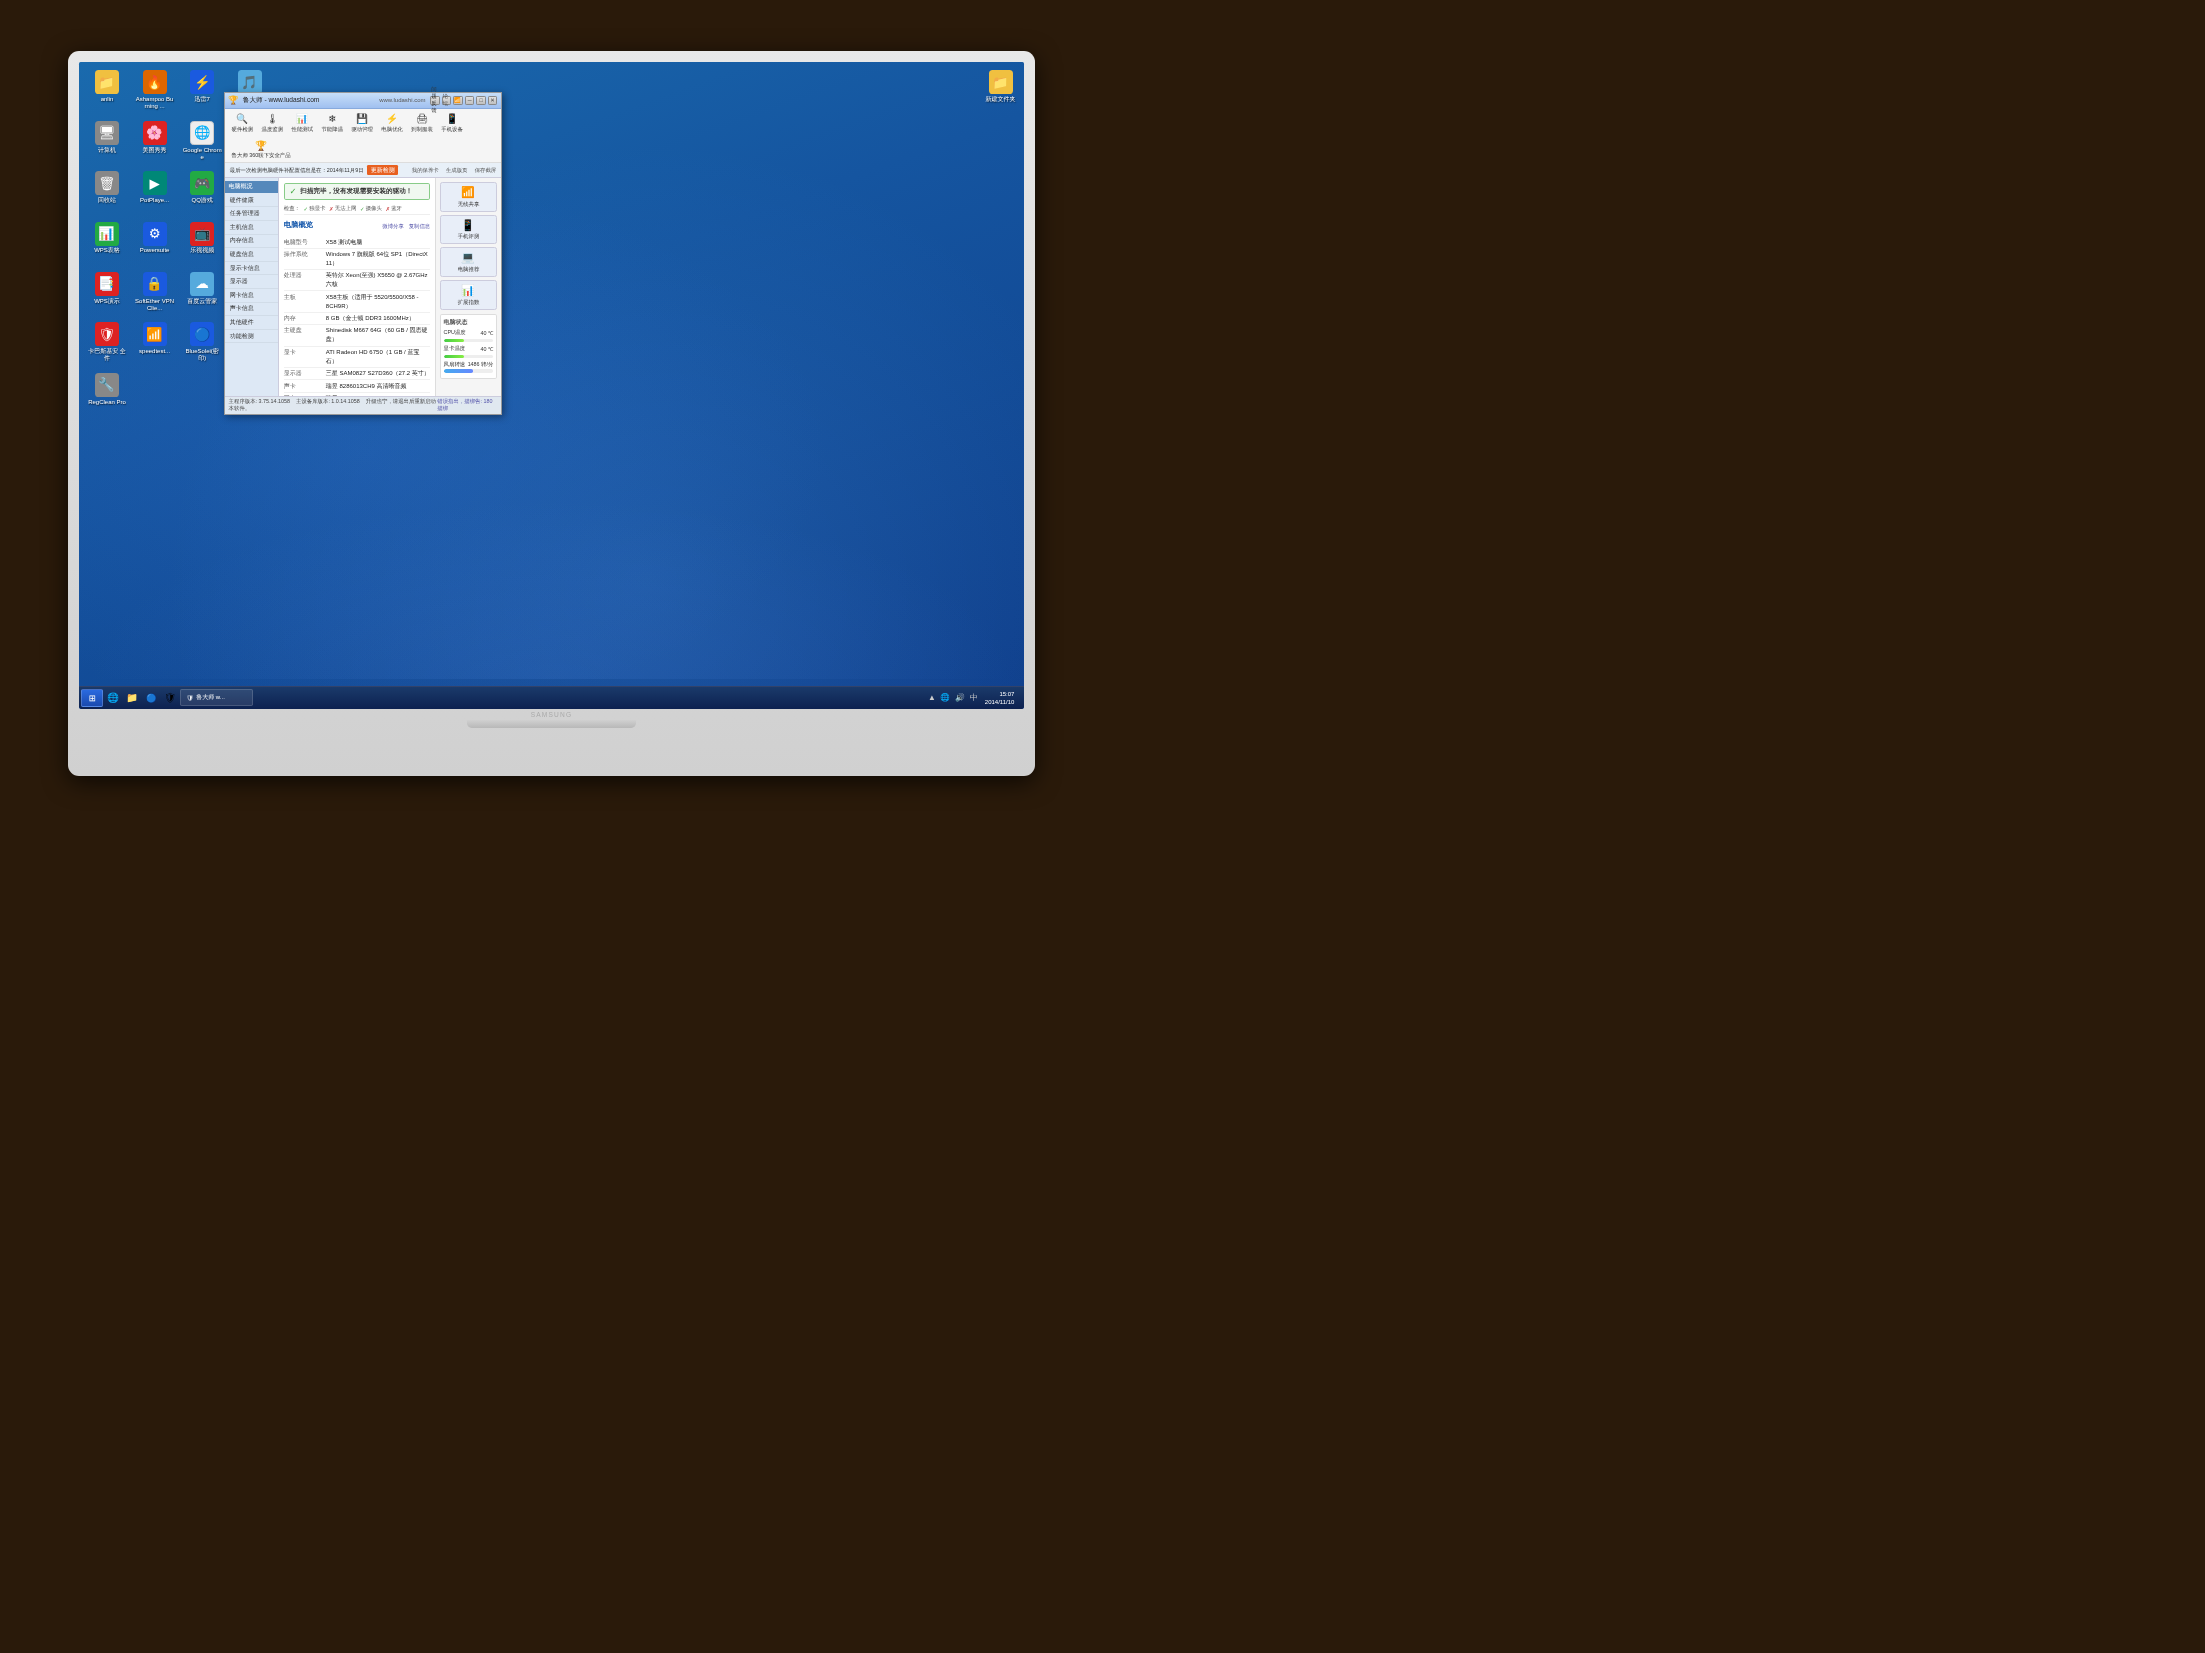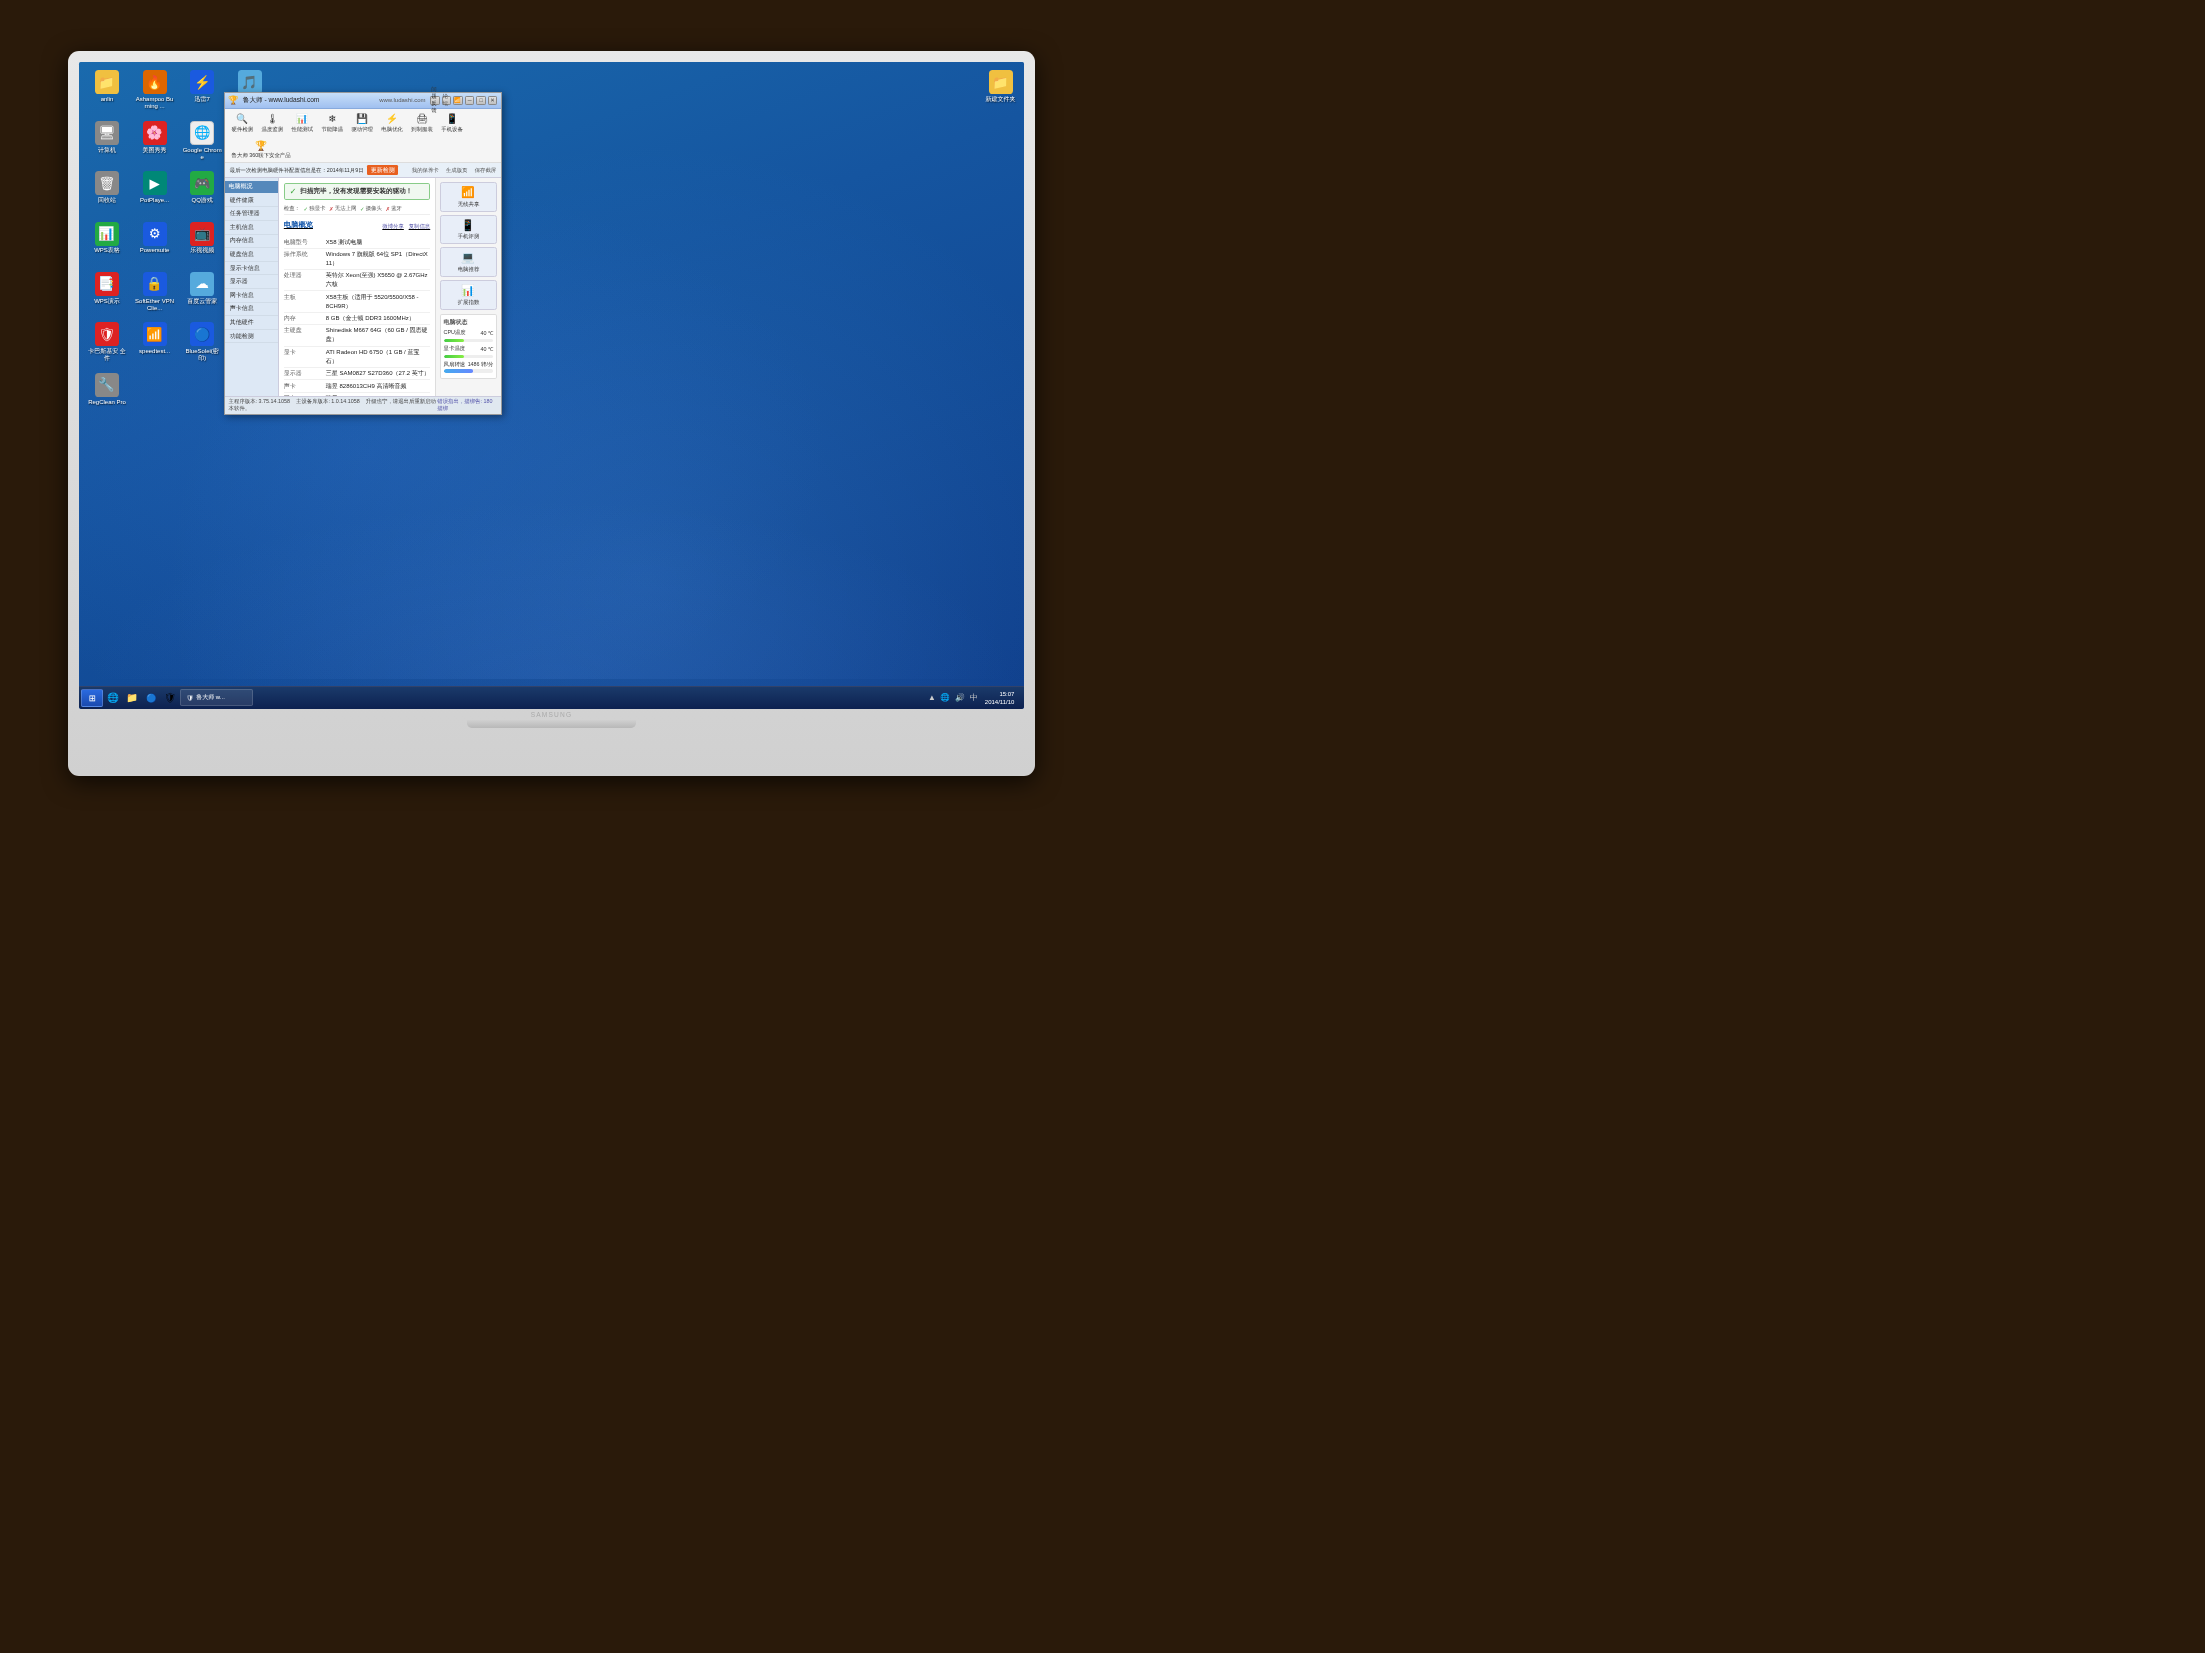--- a/index.html
+++ b/index.html
@@ -691,21 +691,21 @@
             <span class="filter-item">
               <span class="filter-check">✓</span>
               <span>摄像头</span>
             </span>
             <span class="filter-item">
               <span class="filter-x">✗</span>
               <span>蓝牙</span>
             </span>
           </div>
 
-          <div style="display:flex;justify-content:space-between;align-items:center;margin-bottom:3px;text-decoration:underline;">
+          <div style="display:flex;justify-content:space-between;align-items:center;margin-bottom:3px;">
             <div class="section-title">电脑概览</div>
             <div style="font-size:5.4px;color:#55a;display:flex;gap:4.8px;">
               <span style="cursor:pointer;">微博分享</span>
               <span style="cursor:pointer;">复制信息</span>
             </div>
           </div>
 
           <div class="info-table" id="info-table">
               <div class="info-row">
     <span class="info-label">电脑型号</span>

